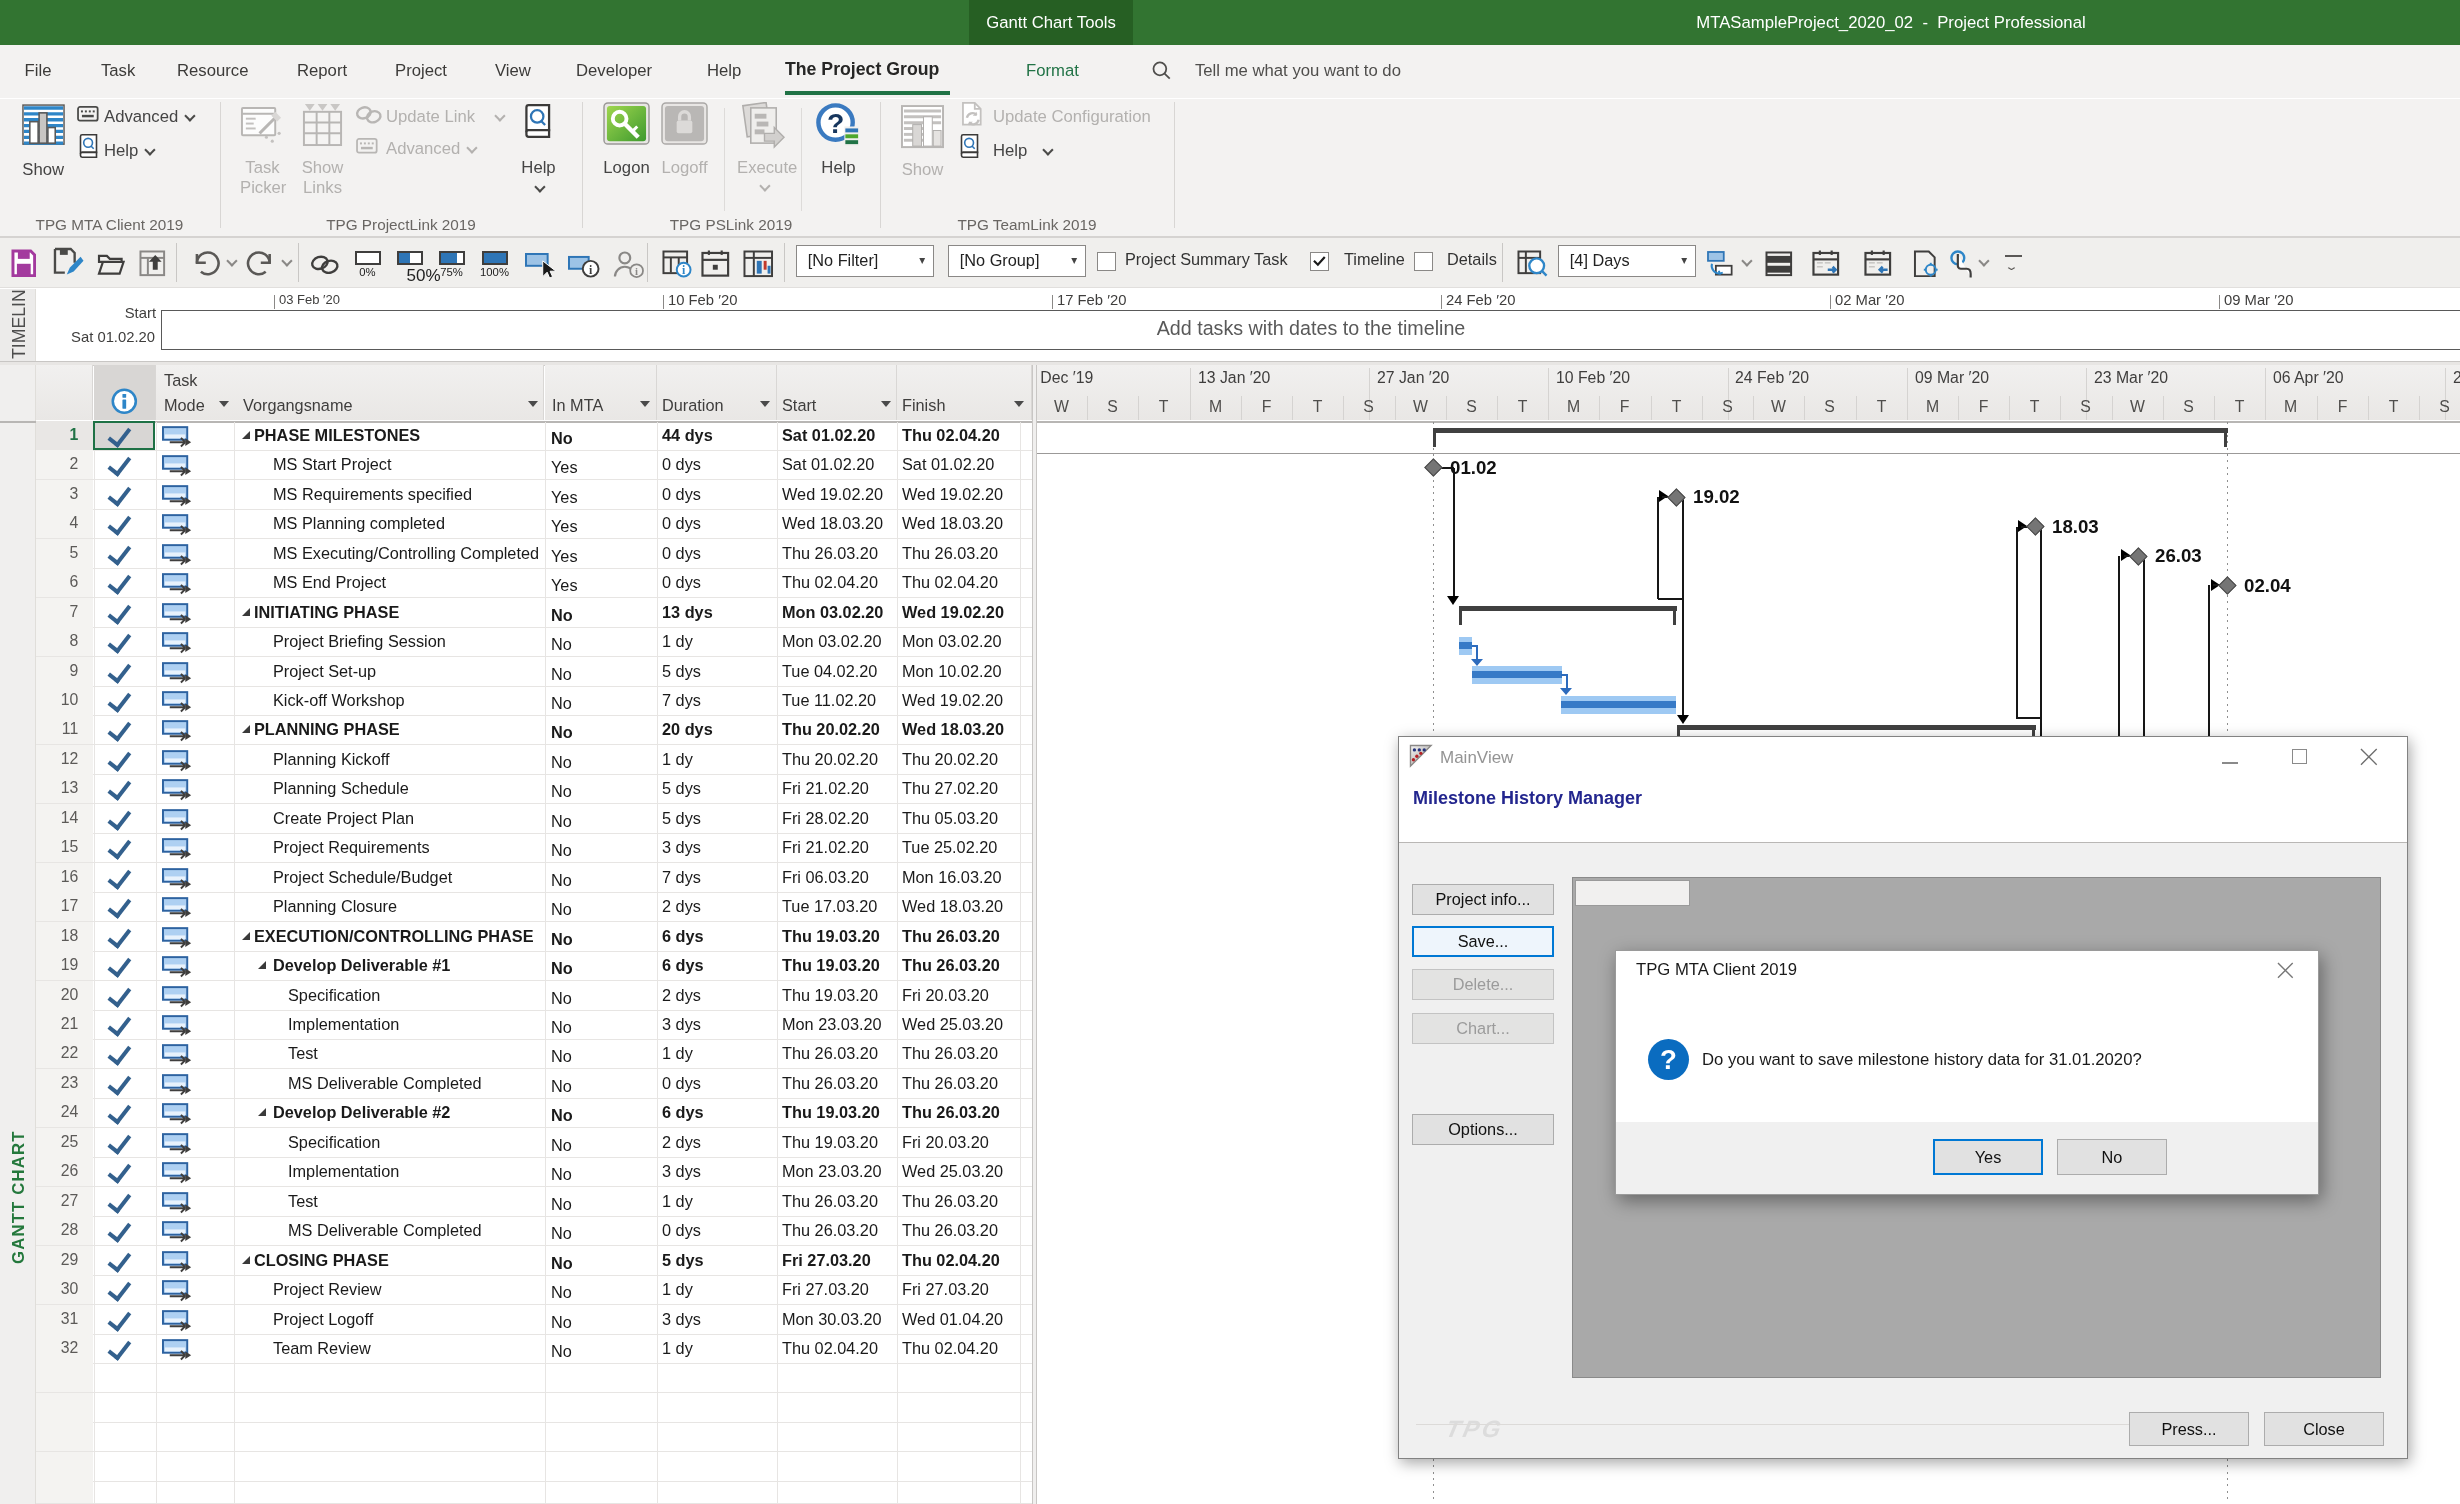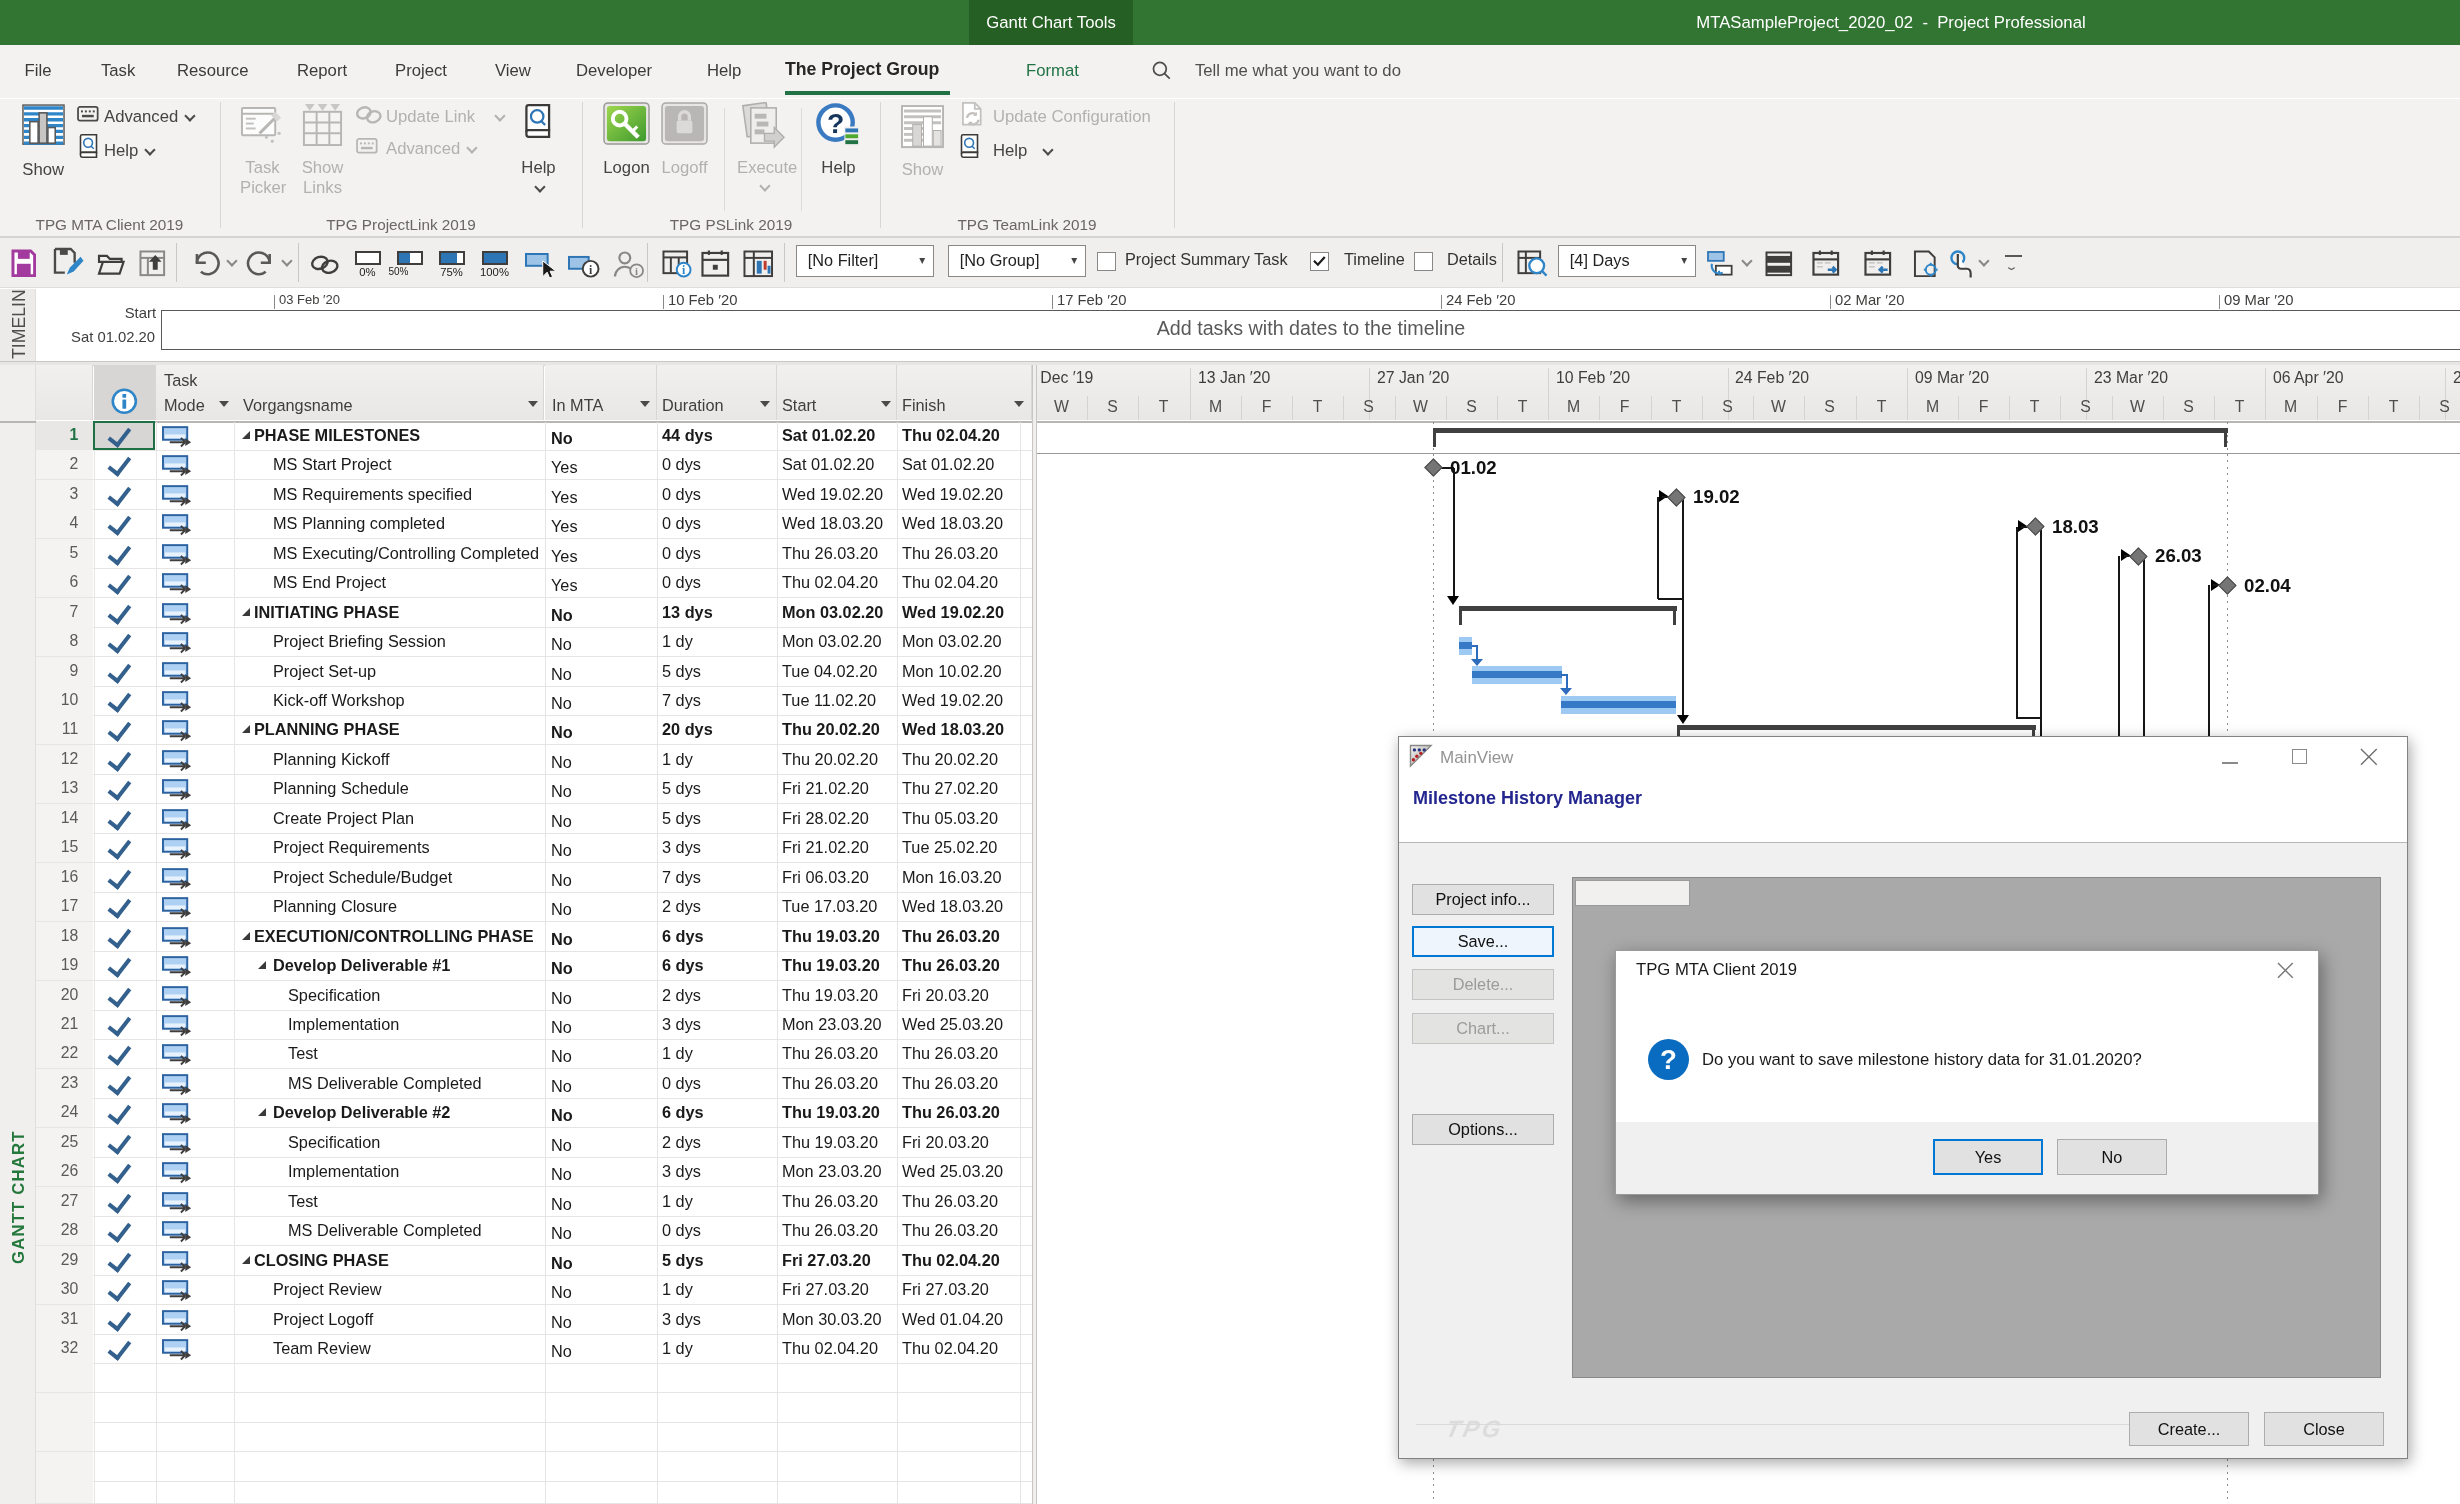--- a/index.html
+++ b/index.html
@@ -279,21 +279,21 @@
 <div class="rlbl" style="left:280px;top:252px"><span class="chev" style="color:#8a8886"></span></div>
 <svg class="ic" style="left:310px;top:253px" width="29.6" height="23.6" viewBox="0 0 30 24">
 <ellipse cx="10" cy="10" rx="8" ry="6" fill="none" stroke="#3f3e3d" stroke-width="2.4" transform="rotate(-18 10 10)"></ellipse>
 <ellipse cx="20" cy="14" rx="8" ry="6" fill="none" stroke="#3f3e3d" stroke-width="2.4" transform="rotate(-18 20 14)"></ellipse>
 </svg>
 <div class="a" style="left:355px;top:251px;width:25.6px;height:13.8px;border:2px solid #3f3e3d;background:#fff"></div>
     <div class="a" style="left:349px;top:266px;width:37px;text-align:center;font-size:11.3px;color:#222">0%</div>
 <div class="a" style="left:397px;top:251px;width:25.6px;height:13.8px;border:2px solid #3f3e3d;background:#fff">
       <div class="a" style="left:0;top:0;width:10.8px;height:9.9px;background:#2e75b6"></div>
     </div>
-    <div class="a" style="left:380px;top:266px;width:37px;text-align:center;font-size:10px;color:#222">50%</div>
+    <div class="a" style="left:405px;top:266px;width:37px;text-align:center;font-size:17px;color:#222">50%</div>
 <div class="a" style="left:439px;top:251px;width:25.6px;height:13.8px;border:2px solid #3f3e3d;background:#fff">
       <div class="a" style="left:0;top:0;width:15.8px;height:9.9px;background:#2e75b6"></div>
     </div>
     <div class="a" style="left:433px;top:266px;width:37px;text-align:center;font-size:11.3px;color:#222">75%</div>
 <div class="a" style="left:482px;top:251px;width:25.6px;height:13.8px;border:2px solid #3f3e3d;background:#fff">
       <div class="a" style="left:0;top:0;width:21.7px;height:9.9px;background:#2e75b6"></div>
     </div>
     <div class="a" style="left:476px;top:266px;width:37px;text-align:center;font-size:11.3px;color:#222">100%</div>
 <svg class="ic" style="left:525px;top:253px" width="31.5" height="25.6" viewBox="0 0 32 26">
 <rect x="1" y="1" width="22" height="12" fill="#9dc3e6" stroke="#2e75b6" stroke-width="2"></rect>
@@ -1131,21 +1131,21 @@
 <div class="a" style="left:1399px;top:842px;width:1008px;height:1px;background:#b9b7b5"></div>
 <div class="btn " style="left:1412px;top:884px;width:142px;height:30.5px;line-height:28.6px;">Project info...</div>
 <div class="btn " style="left:1412px;top:926px;width:142px;height:30.5px;line-height:28.6px;border:2px solid #0078d4;background:#eef5fc;line-height:26.6px">Save...</div>
 <div class="btn dis" style="left:1412px;top:969px;width:142px;height:30.5px;line-height:28.6px;">Delete...</div>
 <div class="btn dis" style="left:1412px;top:1013px;width:142px;height:30.5px;line-height:28.6px;">Chart...</div>
 <div class="btn " style="left:1412px;top:1114px;width:142px;height:30.5px;line-height:28.6px;">Options...</div>
 <div class="a" style="left:1572px;top:877px;width:809px;height:501px;background:#a9a9a9;border:1px solid #8a8a8a"></div>
 <div class="a" style="left:1575px;top:880px;width:115px;height:25.6px;background:#f1f0ef;border:1px solid #9a9a9a"></div>
 <div class="a" style="left:1446px;top:1416px;font-size:23.6px;font-weight:bold;font-style:italic;color:#dcdcdc;letter-spacing:3px;transform:skewX(-12deg)">TPG</div>
 <div class="a" style="left:1416px;top:1424px;width:713px;height:1px;background:#dcdad8"></div>
-<div class="btn" style="left:2129px;top:1412px;width:120px;height:34px;line-height:32.5px">Create...</div>
+<div class="btn" style="left:2129px;top:1412px;width:120px;height:34px;line-height:32.5px">Press...</div>
 <div class="btn" style="left:2264px;top:1412px;width:120px;height:34px;line-height:32.5px">Close</div>
 <div class="a" style="left:1615px;top:950px;width:704px;height:245px;background:#fff;border:1px solid #9a9a9a;box-shadow:3px 5.9px 17.7px rgba(0,0,0,0.4)"></div>
 <div class="a" style="left:1636px;top:960px;font-size:16.7px;color:#1a1a1a">TPG MTA Client 2019</div>
 <svg class="a" style="left:2277px;top:962px" width="16.7" height="16.7" viewBox="0 0 17 17">
       <path d="M1 1 L16 16 M16 1 L1 16" stroke="#777" stroke-width="1.4"></path>
     </svg>
 <div class="a" style="left:1648px;top:1039px;width:41px;height:41px;border-radius:50%;background:#0a6cc0"></div>
 <div class="a" style="left:1648px;top:1039px;width:41px;height:41px;font-size:27.6px;font-weight:bold;color:#fff;text-align:center;line-height:41px">?</div>
 <div class="a" style="left:1702px;top:1050px;font-size:16.7px;color:#1a1a1a">Do you want to save milestone history data for 31.01.2020?</div>
 <div class="a" style="left:1616px;top:1122px;width:702px;height:72px;background:#f0f0f0"></div>

